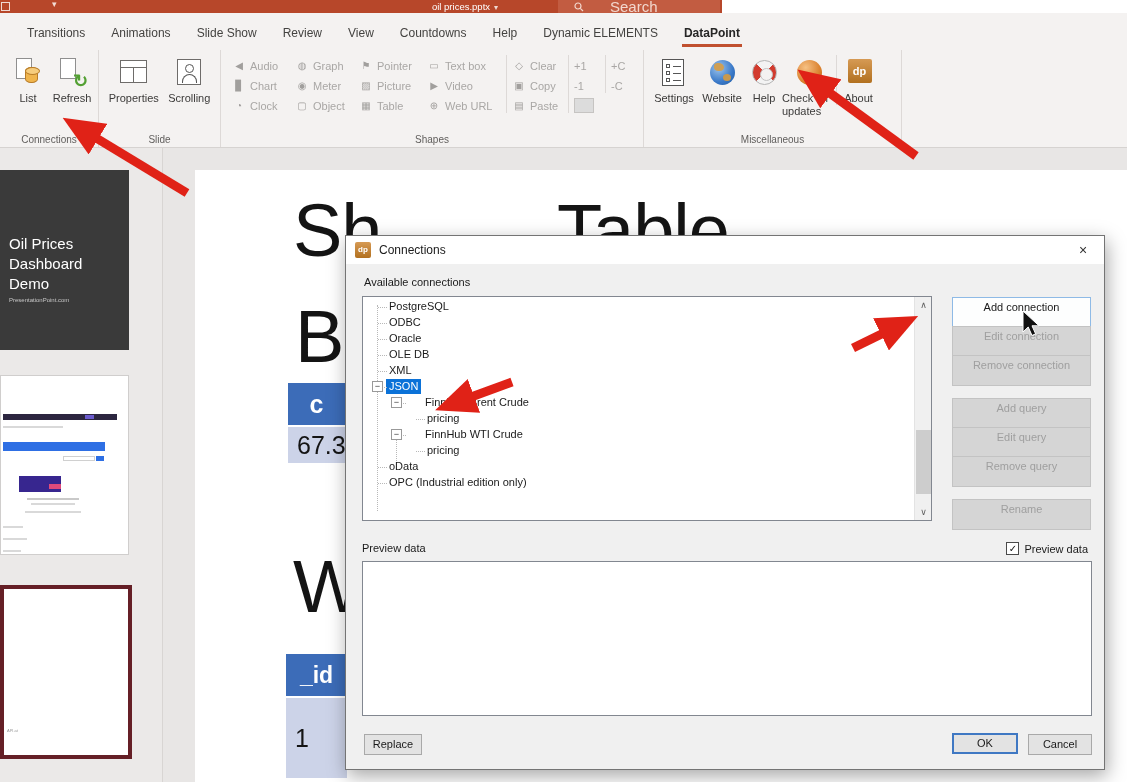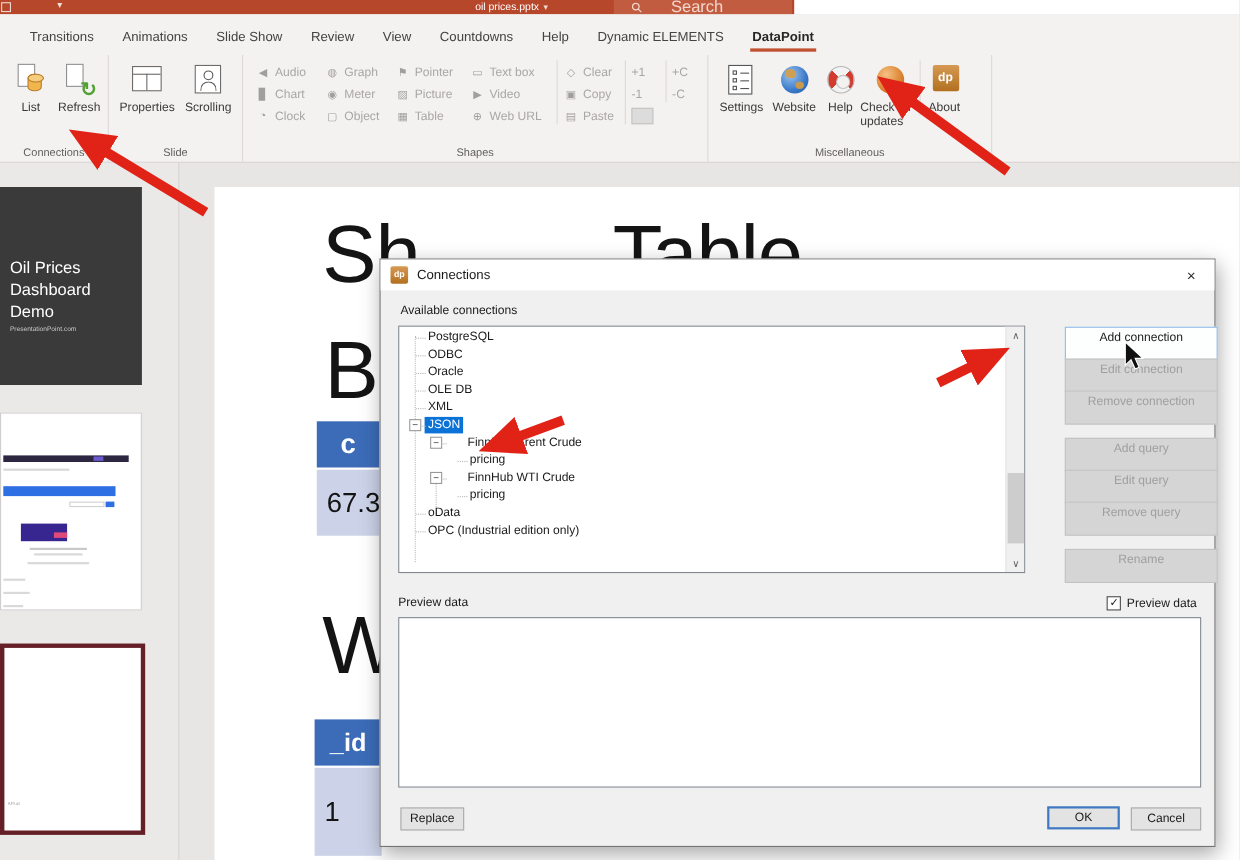--- a/index.html
+++ b/index.html
@@ -112,21 +112,21 @@
   .trow.d1 .tlabel { margin-left:46px;padding-left:16px; }
   .trow.d2 .tlabel { margin-left:64px; }
   .exp { position:absolute; top:2px; width:11px; height:11px; border:1px solid #999; background:#fff; font-size:9px; line-height:9px; text-align:center; color:#333; }
   .exp.e0 { left:9px; }
   .exp.e1 { left:28px; }
   .tlabel.sel { display:inline-block; background:#0b72d8; color:#fff; padding:0 3px; margin-left:23px !important; }
   .vscroll { position:absolute; right:0; top:0; bottom:0; width:17px; background:#f0f0f0; border-left:1px solid #e3e3e3; }
   .vs-arrow { position:absolute; left:0; width:17px; height:16px; text-align:center; font-size:9px; color:#606060; line-height:16px; }
   .vs-thumb { position:absolute; left:1px; top:133px; width:15px; height:64px; background:#cdcdcd; }
 
-  .dlgbtn { position:absolute; left:606px; width:139px; height:31px; text-align:center; line-height:19px; font-size:11px;margin-left:16px; }
+  .dlgbtn { position:absolute; left:606px; width:139px; height:31px; text-align:center; line-height:19px; font-size:11px; }
   .dlgbtn.on { background:#fdfefe; border:1px solid #8ebae6; color:#1a1a1a; }
   .dlgbtn.off { background:#d5d5d5; border:1px solid #c3c3c3; color:#9f9f9f; }
 
   .previewbox { position:absolute; left:16px; top:325px; width:730px; height:155px; background:#fff; border:1px solid #828790; }
   .chkrow { position:absolute; right:16px; top:306px; display:flex; align-items:center; gap:5px; }
   .chkbox { width:13px; height:13px; border:1px solid #4a4a4a; background:#fff; font-size:10px; line-height:12px; text-align:center; color:#111; }
   .stdbtn { position:absolute; height:21px; background:#e3e3e3; border:1px solid #a9a9a9; text-align:center; line-height:19px; font-size:11px; color:#1a1a1a; }
   .okbtn { border:2px solid #3f78c3; line-height:17px; }
 
   
@@ -366,21 +366,21 @@
     <div class="thumb3">
       <span class="note">API.at</span>
     </div>
   </div>
 
   <div class="slide">
     <div class="bigtext" style="left:98px; top:18px;">Sh</div>
     <div class="bigtext" style="left:362px; top:18px;">Table</div>
     <div class="bigtext" style="left:100px; top:124px;">Br</div>
     <div class="cell cell-header" style="left:93px; top:213px; width:57px; height:42px;">c</div>
-    <div class="cell cell-value" style="left:93px; top:257px; width:57px; height:60px;">67.3</div>
+    <div class="cell cell-value" style="left:93px; top:257px; width:57px; height:36px;">67.3</div>
     <div class="bigtext" style="left:98px; top:374px;">W</div>
     <div class="cell cell-header" style="left:91px; top:484px; width:61px; height:42px; font-size:23px;">_id</div>
     <div class="cell cell-value" style="left:91px; top:528px; width:61px; height:80px;">1</div>
   </div>
 
   <div class="dialog">
     <div class="dlg-titlebar">
       <span class="dlg-appicon">dp</span>
       <span class="dlg-title">Connections</span>
       <span class="dlg-close">×</span>

